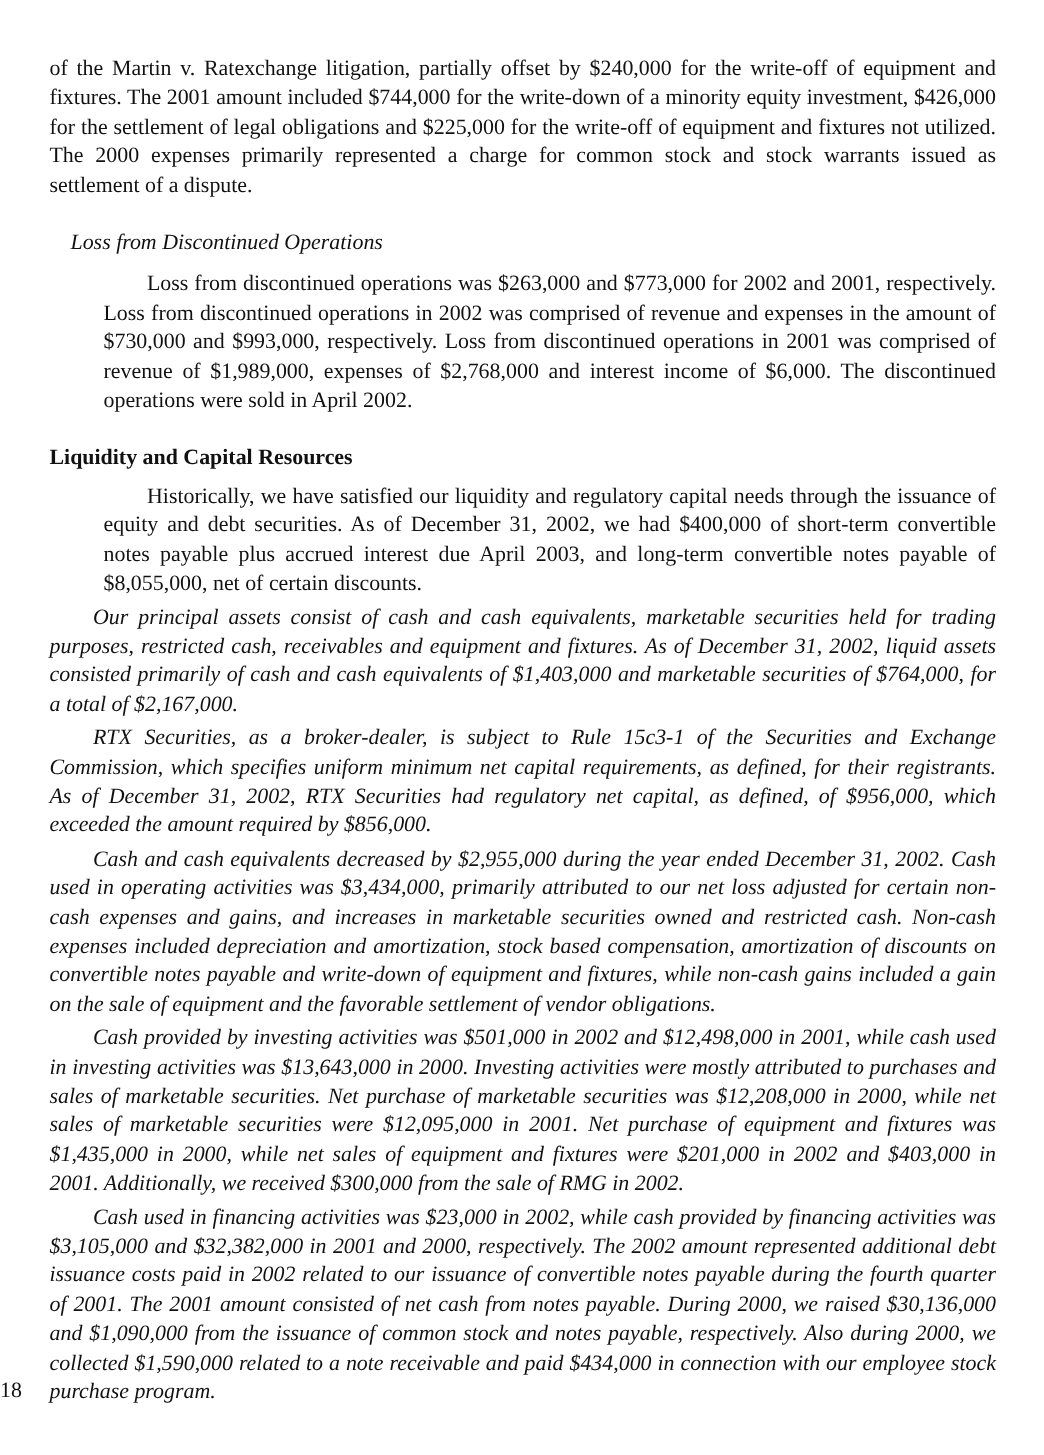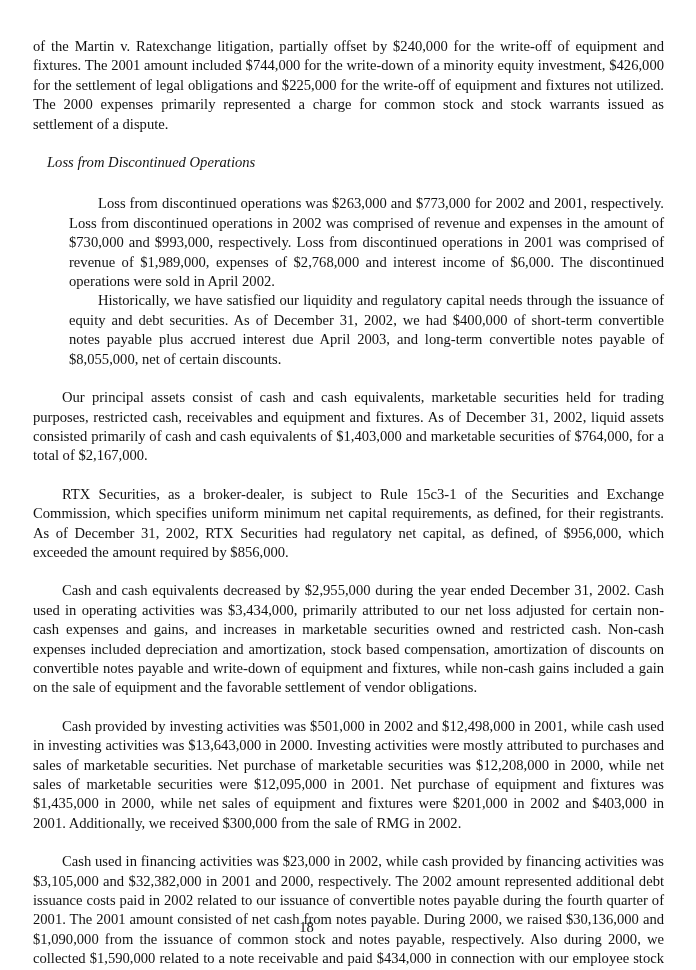--- a/index.html
+++ b/index.html
@@ -28,51 +28,52 @@
       text-align: justify;
       text-align-last: left;
     }
     .indent {
       text-indent: 29px;
     }
     .subhead {
       font-style: italic;
       margin-top: 19px;
       margin-left: 14px;
-      margin-bottom: 22px;
+      margin-bottom: 8px;
     }
     .head {
       font-weight: bold;
       margin-top: 19px;
       margin-bottom: 6px;
     }
     .gap {
-      margin-top: 19px;
+      margin-top: 3px;
+      font-style: italic;
     }
     .after-sub {
       margin-top: 0;
       margin-left: 36px;
     }
     .page-number {
       position: absolute;
       left: 0;
       width: 613px;
       top: 918px;
-      text-align: center;
     }
   </style>
 </head>
 <body>
 
 <div class="page">
   <p>of the Martin v. Ratexchange litigation, partially offset by $240,000 for the write-off of equipment and fixtures. The 2001 amount included $744,000 for the write-down of a minority equity investment, $426,000 for the settlement of legal obligations and $225,000 for the write-off of equipment and fixtures not utilized. The 2000 expenses primarily represented a charge for common stock and stock warrants issued as settlement of a dispute.</p>
 
   <p class="subhead">Loss from Discontinued Operations</p>
   <p class="indent after-sub">Loss from discontinued operations was $263,000 and $773,000 for 2002 and 2001, respectively. Loss from discontinued operations in 2002 was comprised of revenue and expenses in the amount of $730,000 and $993,000, respectively. Loss from discontinued operations in 2001 was comprised of revenue of $1,989,000, expenses of $2,768,000 and interest income of $6,000. The discontinued operations were sold in April 2002.</p>
 
+  <p class="head">Liquidity and Capital Resources</p>
   <p class="indent after-sub">Historically, we have satisfied our liquidity and regulatory capital needs through the issuance of equity and debt securities. As of December 31, 2002, we had $400,000 of short-term convertible notes payable plus accrued interest due April 2003, and long-term convertible notes payable of $8,055,000, net of certain discounts.</p>
 
   <p class="indent gap">Our principal assets consist of cash and cash equivalents, marketable securities held for trading purposes, restricted cash, receivables and equipment and fixtures. As of December 31, 2002, liquid assets consisted primarily of cash and cash equivalents of $1,403,000 and marketable securities of $764,000, for a total of $2,167,000.</p>
 
   <p class="indent gap">RTX Securities, as a broker-dealer, is subject to Rule 15c3-1 of the Securities and Exchange Commission, which specifies uniform minimum net capital requirements, as defined, for their registrants. As of December 31, 2002, RTX Securities had regulatory net capital, as defined, of $956,000, which exceeded the amount required by $856,000.</p>
 
   <p class="indent gap">Cash and cash equivalents decreased by $2,955,000 during the year ended December 31, 2002. Cash used in operating activities was $3,434,000, primarily attributed to our net loss adjusted for certain non-cash expenses and gains, and increases in marketable securities owned and restricted cash. Non-cash expenses included depreciation and amortization, stock based compensation, amortization of discounts on convertible notes payable and write-down of equipment and fixtures, while non-cash gains included a gain on the sale of equipment and the favorable settlement of vendor obligations.</p>
 
   <p class="indent gap">Cash provided by investing activities was $501,000 in 2002 and $12,498,000 in 2001, while cash used in investing activities was $13,643,000 in 2000. Investing activities were mostly attributed to purchases and sales of marketable securities. Net purchase of marketable securities was $12,208,000 in 2000, while net sales of marketable securities were $12,095,000 in 2001. Net purchase of equipment and fixtures was $1,435,000 in 2000, while net sales of equipment and fixtures were $201,000 in 2002 and $403,000 in 2001. Additionally, we received $300,000 from the sale of RMG in 2002.</p>
 

